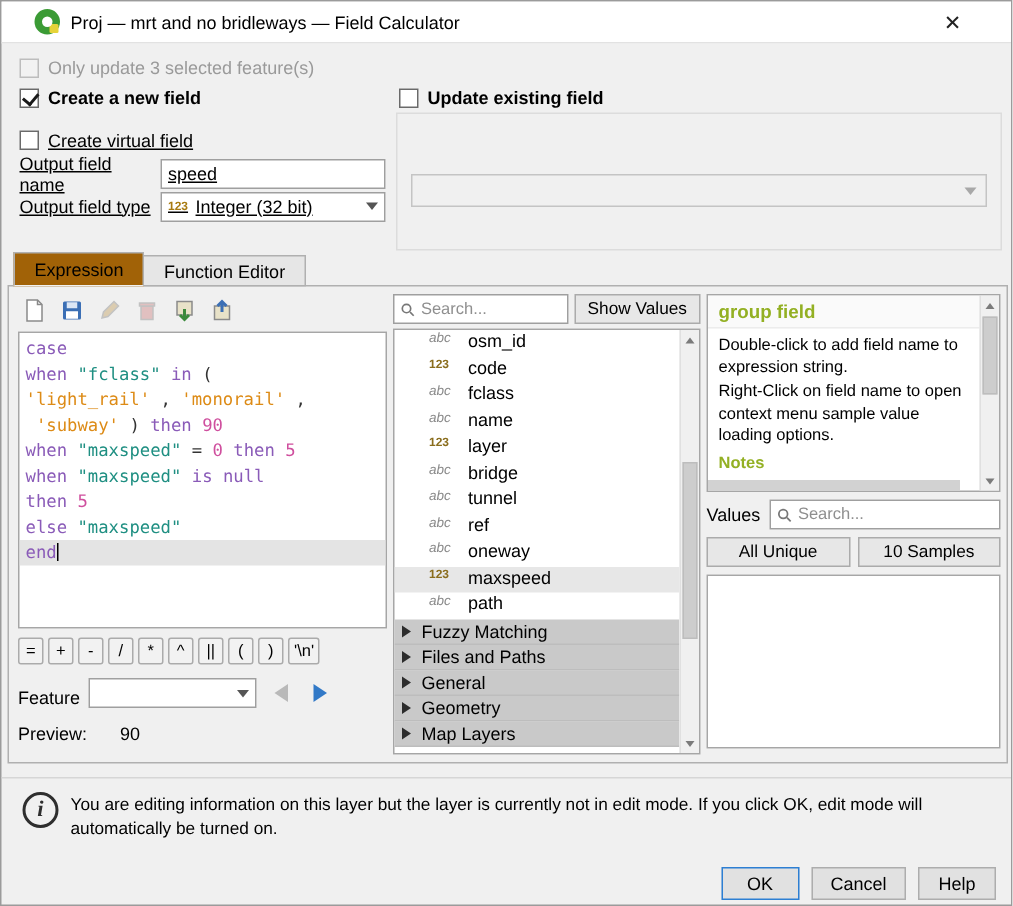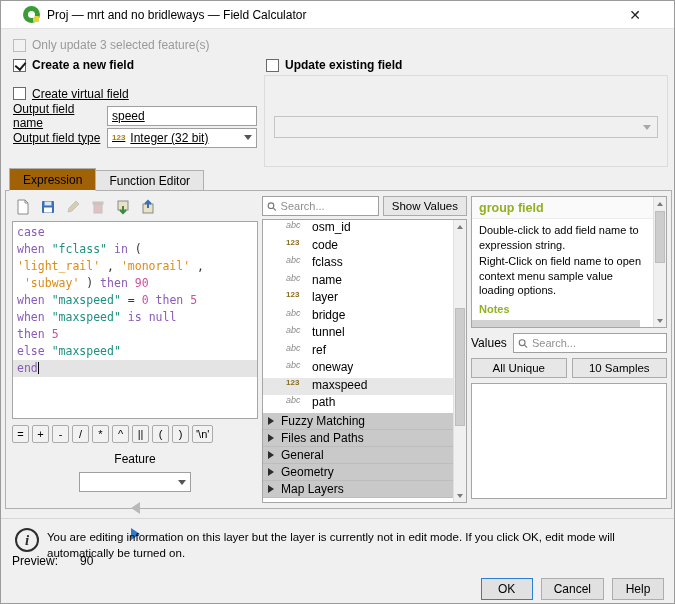--- a/index.html
+++ b/index.html
@@ -60,21 +60,21 @@
   .code-line{padding:0 4px;white-space:pre;}
   .code-line.current{background:#e4e4e4;}
   .tk-kw{color:var(--c-kw,#8a5bb8);}
   .tk-fd{color:var(--c-field,#1f8f82);}
   .tk-st{color:var(--c-str,#dd8b16);}
   .tk-nm{color:var(--c-num,#cf4f9e);}
   .tk-pl{color:#333;}
   .caret{display:inline-block;width:1px;height:12px;background:#000;vertical-align:-2px;}
   .op-bar{margin-top:6px;display:flex;gap:3px;}
   .op-btn{min-width:17px;height:18px;padding:0 3px;font-size:11px;background:#f2f2f2;border:1px solid #ababab;border-radius:2px;font-family:"Liberation Sans",sans-serif;}
-  .feature-row{margin-top:9px;display:flex;align-items:center;gap:6px;flex-direction:column;}
+  .feature-row{margin-top:9px;display:flex;align-items:flex-end;gap:6px;}
   .feature-combo{width:112px;}
   .nav-btn{width:20px;height:20px;background:transparent;border:none;display:flex;align-items:center;justify-content:center;}
   .nav-prev-tri{width:0;height:0;border-top:6px solid transparent;border-bottom:6px solid transparent;border-right:9px solid #b9b9b9;}
   .nav-next-tri{width:0;height:0;border-top:6px solid transparent;border-bottom:6px solid transparent;border-left:9px solid #3279c7;}
   .preview-row{margin-top:10px;display:flex;gap:22px;}
 
   
   .col-mid{position:absolute;left:256px;top:5px;width:205px;}
   .search-row{display:flex;gap:4px;}
   .search-box{flex:1;height:20px;border:1px solid #9f9f9f;background:#fff;display:flex;align-items:center;padding:0 4px;gap:4px;}

